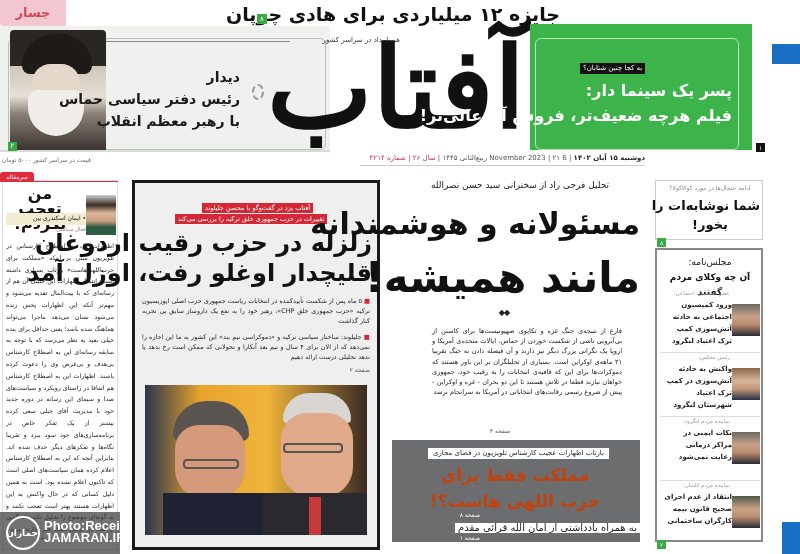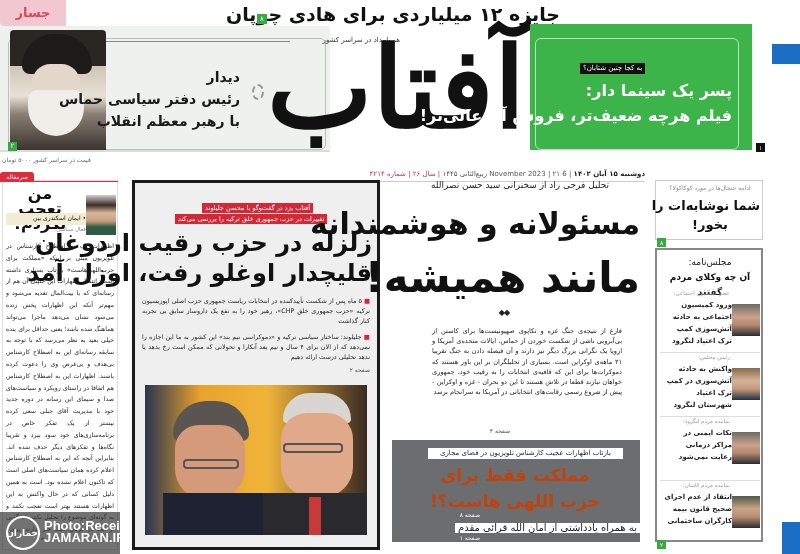--- a/index.html
+++ b/index.html
@@ -34,21 +34,21 @@
 
   #green-box { left: 530px; top: 24px; width: 222px; height: 126px; background: #3cb44a; }
   #green-box-frame { left: 535px; top: 38px; width: 204px; height: 112px; border: 1px solid #b8e2bc; border-radius: 6px; }
   #green-kicker { left: 580px; top: 63px; height: 11px; padding: 0 3px; background: #111; color: #fff; font-size: 7px; line-height: 11px; white-space: nowrap; }
   #green-title { left: 536px; top: 78px; width: 196px; text-align: right; color: #fff; font-weight: bold; }
   #green-title div { font-size: 16px; line-height: 25px; white-space: nowrap; }
   #green-badge { left: 756px; top: 143px; width: 9px; height: 9px; background: #111; color: #fff; font-size: 6px; text-align: center; line-height: 9px; }
   #blue-tab { left: 772px; top: 44px; width: 28px; height: 20px; background: #1a6fc4; }
 
   
-  #date-line { left: 360px; top: 154px; width: 285px; height: 12px; font-size: 7px; color: #555; text-align: right; white-space: nowrap; border-bottom: 1px solid #ccc; margin-top: 16px; }
+  #date-line { left: 360px; top: 154px; width: 285px; height: 12px; font-size: 7px; color: #555; text-align: right; white-space: nowrap; border-bottom: 1px solid #ccc; }
   #date-line b { color: #222; }
   #date-line .issue { color: #c1365a; }
   #price-line { left: 2px; top: 156px; width: 110px; font-size: 6px; color: #666; text-align: left; direction: rtl; white-space: nowrap; }
 
   
   #sarmaghaleh-tab { left: 0; top: 172px; width: 34px; height: 10px; background: #e02b3a; color: #fff; font-size: 6px; line-height: 10px; text-align: center; border-radius: 3px 3px 0 0; }
   #sarmaghaleh-line { left: 0; top: 181px; width: 118px; border-top: 1px solid #e02b3a; }
   #editorial-box { left: 2px; top: 180px; width: 116px; height: 370px; border: 1px solid #ddd; background: #fff; }
   #editorial-title { left: 10px; top: 186px; width: 60px; text-align: center; font-weight: bold; font-size: 16px; line-height: 15px; }
   #editorial-author-band { left: 6px; top: 213px; width: 110px; height: 12px; background: #f1ecd2; }
@@ -86,21 +86,21 @@
   
   #main-kicker { left: 400px; top: 180px; width: 240px; text-align: center; font-size: 9px; color: #222; white-space: nowrap; }
   #main-title { left: 384px; top: 200px; width: 256px; text-align: center; font-weight: bold; color: #111; }
   #main-title .l1 { font-size: 30px; line-height: 48px; white-space: nowrap; }
   #main-title .l2 { font-size: 42px; line-height: 60px; white-space: nowrap; }
   #main-dots { left: 492px; top: 308px; width: 24px; text-align: center; font-size: 8px; color: #222; letter-spacing: -1px; }
   #main-body { left: 432px; top: 326px; width: 190px; font-size: 6.6px; line-height: 10.2px; color: #222; text-align: justify; }
   #main-page { left: 470px; top: 427px; width: 60px; text-align: center; font-size: 6px; color: #555; }
 
   #grey-box { left: 392px; top: 440px; width: 248px; height: 102px; background: #6c6d6f; }
-  #grey-kicker { left: 428px; top: 448px; height: 11px; padding: 0 12px; background: #fff; color: #222; font-size: 7px; line-height: 11px; white-space: nowrap; }
+  #grey-kicker { left: 428px; top: 448px; height: 11px; padding: 0 5px; background: #fff; color: #222; font-size: 7px; line-height: 11px; white-space: nowrap; }
   #grey-title { left: 400px; top: 462px; width: 230px; text-align: center; color: #c2410c; font-weight: bold; }
   #grey-title div { font-size: 17px; line-height: 26px; white-space: nowrap; }
   #grey-page1 { left: 440px; top: 511px; width: 40px; color: #fff; font-size: 6px; text-align: right; }
   #grey-sub { left: 455px; top: 523px; height: 10px; padding: 0 3px; background: #fff; color: #222; font-size: 10px; line-height: 10px; white-space: nowrap; }
   #grey-page2 { left: 440px; top: 534px; width: 40px; color: #fff; font-size: 6px; text-align: right; }
 
   
   #cola-box { left: 655px; top: 180px; width: 108px; height: 60px; border: 1px solid #ccc; }
   #cola-kicker { left: 660px; top: 184px; width: 100px; text-align: center; font-size: 6px; color: #888; white-space: nowrap; }
   #cola-title { left: 660px; top: 196px; width: 100px; text-align: center; font-weight: bold; }

